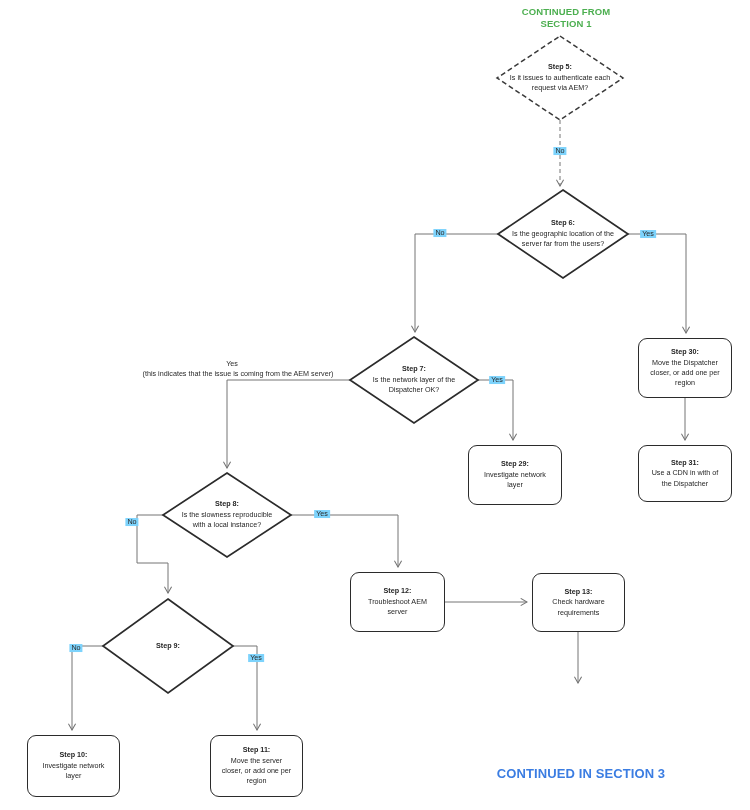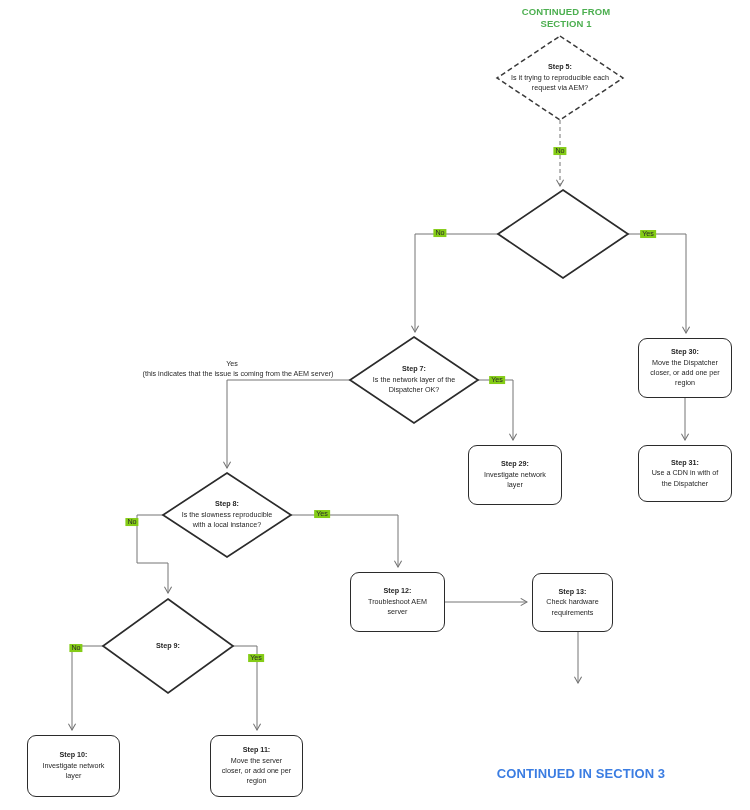--- a/index.html
+++ b/index.html
@@ -19,21 +19,21 @@
     position:absolute;display:flex;flex-direction:column;justify-content:center;align-items:center;
     text-align:center;font-size:7.2px;line-height:1.45;color:#1f1f1f;
     background:#ffffff;border:1.7px solid #2b2b2b;border-radius:9px;box-sizing:border-box;
   }
   .pbox.dashed{border:1.8px dashed #333333;}
   .pbox .inner{width:72px;}
   .pbox .t{font-weight:bold;}
   
   .elabel{
     position:absolute;transform:translate(-50%,-50%);font-size:7.2px;color:#2a2a2a;
-    background:#84cc16;padding:0 2px;white-space:nowrap;line-height:1.1;
+    background:#7dd3fc;padding:0 2px;white-space:nowrap;line-height:1.1;
   }
   .elabel.nobg{background:transparent;}
   .section-link{
     position:absolute;transform:translateX(-50%);text-align:center;font-weight:bold;
   }
   .section-link.green{color:#4caf50;font-size:9.5px;line-height:1.25;width:96px;letter-spacing:0.1px;}
   .section-link.blue{color:#3b7de2;font-size:13px;white-space:nowrap;letter-spacing:0.1px;}
   svg .edge{fill:none;stroke:#757575;stroke-width:1;}
   svg .edge.dash{stroke-dasharray:4 3;}
   svg .diamond{fill:#ffffff;stroke:#2b2b2b;stroke-width:1.7;}
@@ -69,21 +69,25 @@
     <polygon class="diamond" points="414,337 478,380 414,423 350,380"></polygon>
     <polygon class="diamond" points="227,473 291,515 227,557 163,515"></polygon>
     <polygon class="diamond" points="168,599 233,646 168,693 103,646"></polygon>
   </svg>
 
   <div class="section-link green" style="left:566px;top:6px;">CONTINUED FROM SECTION 1</div>
   <div class="section-link blue" style="left:581px;top:766px;">CONTINUED IN SECTION 3</div>
 
   <div class="dtext" style="left:504px;top:40px;width:112px;height:76px;">
     <div class="t">Step 5:</div>
-    <div class="x">Is it trying to reproducible each request via AEM?</div>
+    <div class="x">Is it issues to authenticate each request via AEM?</div>
+  </div>
+  <div class="dtext" style="left:507px;top:194px;width:112px;height:80px;">
+    <div class="t">Step 6:</div>
+    <div class="x">Is the geographic location of the server far from the users?</div>
   </div>
   <div class="dtext" style="left:364px;top:341px;width:100px;height:78px;">
     <div class="t">Step 7:</div>
     <div class="x">Is the network layer of the Dispatcher OK?</div>
   </div>
   <div class="dtext" style="left:178px;top:477px;width:98px;height:76px;">
     <div class="t">Step 8:</div>
     <div class="x">Is the slowness reproducible with a local instance?</div>
   </div>
   <div class="dtext" style="left:118px;top:602px;width:100px;height:88px;">
@@ -107,21 +111,21 @@
       <div class="t">Step 31:</div>
       <div class="x">Use a CDN in with of the Dispatcher</div>
     </div>
   </div>
   <div class="pbox" style="left:350px;top:572px;width:95px;height:60px;">
     <div class="inner">
       <div class="t">Step 12:</div>
       <div class="x">Troubleshoot AEM server</div>
     </div>
   </div>
-  <div class="pbox" style="left:532px;top:573px;width:81px;height:59px;">
+  <div class="pbox" style="left:532px;top:573px;width:93px;height:59px;">
     <div class="inner">
       <div class="t">Step 13:</div>
       <div class="x">Check hardware requirements</div>
     </div>
   </div>
   <div class="pbox" style="left:27px;top:735px;width:93px;height:62px;">
     <div class="inner">
       <div class="t">Step 10:</div>
       <div class="x">Investigate network layer</div>
     </div>

